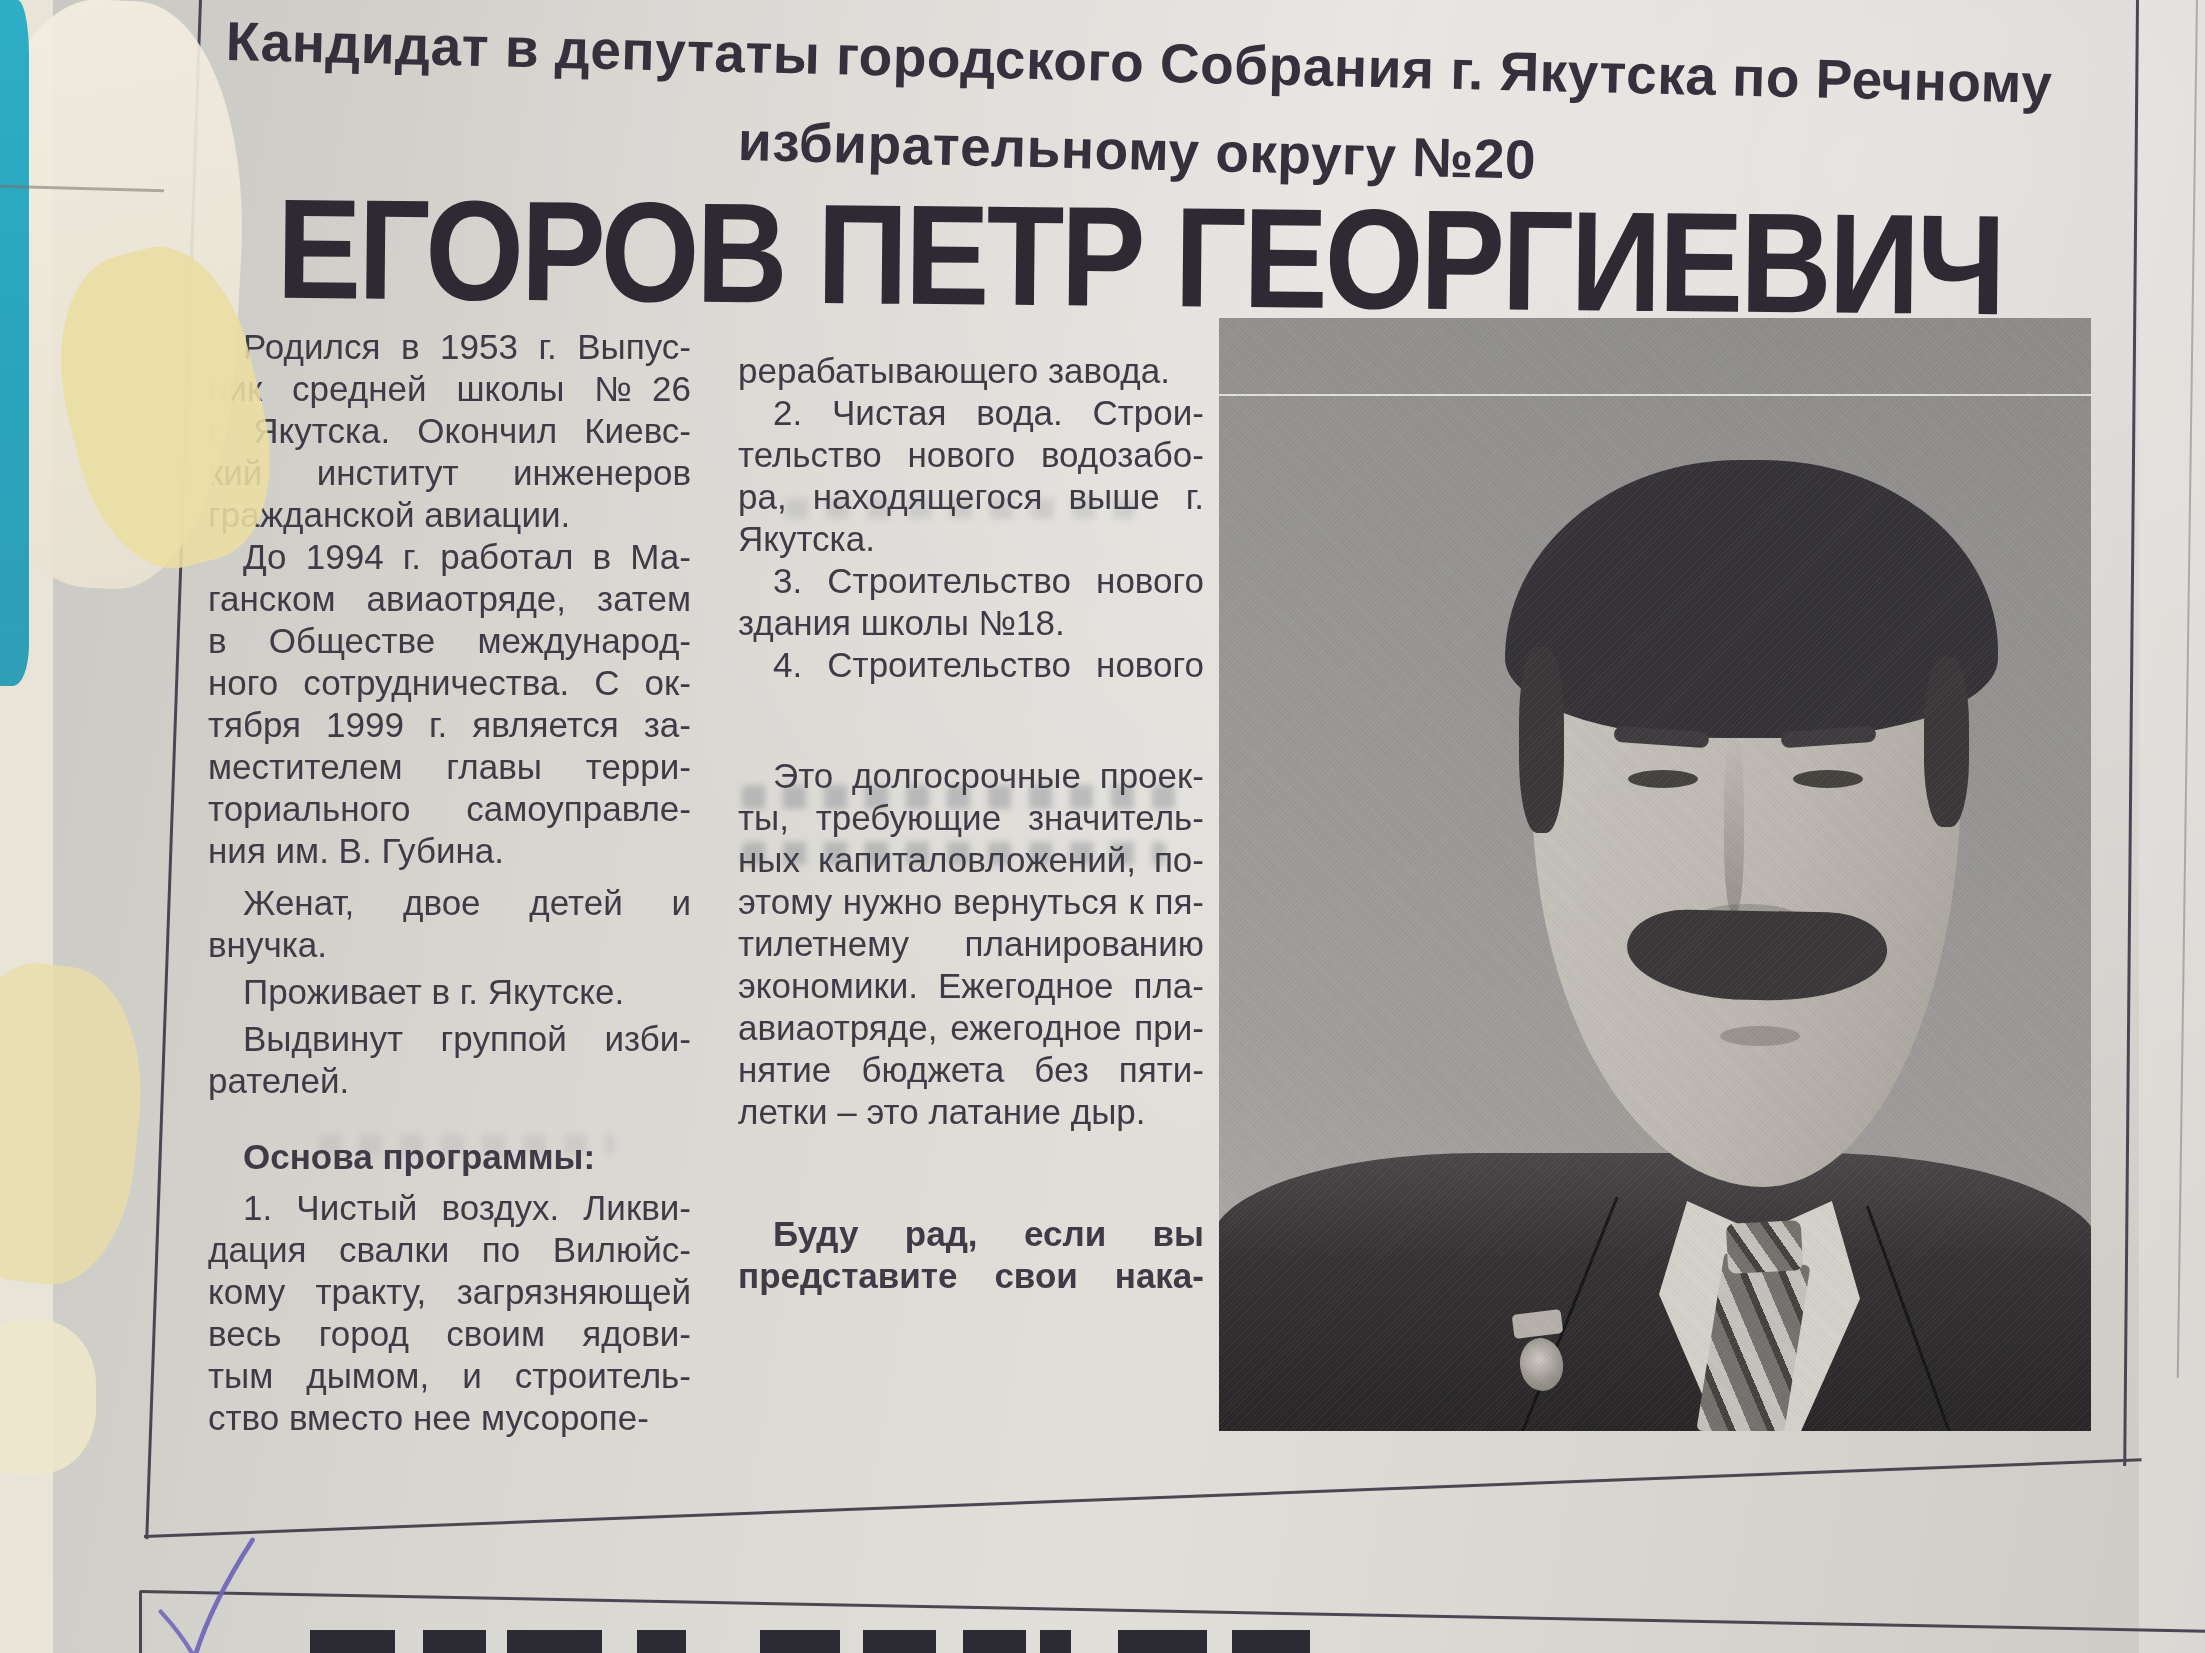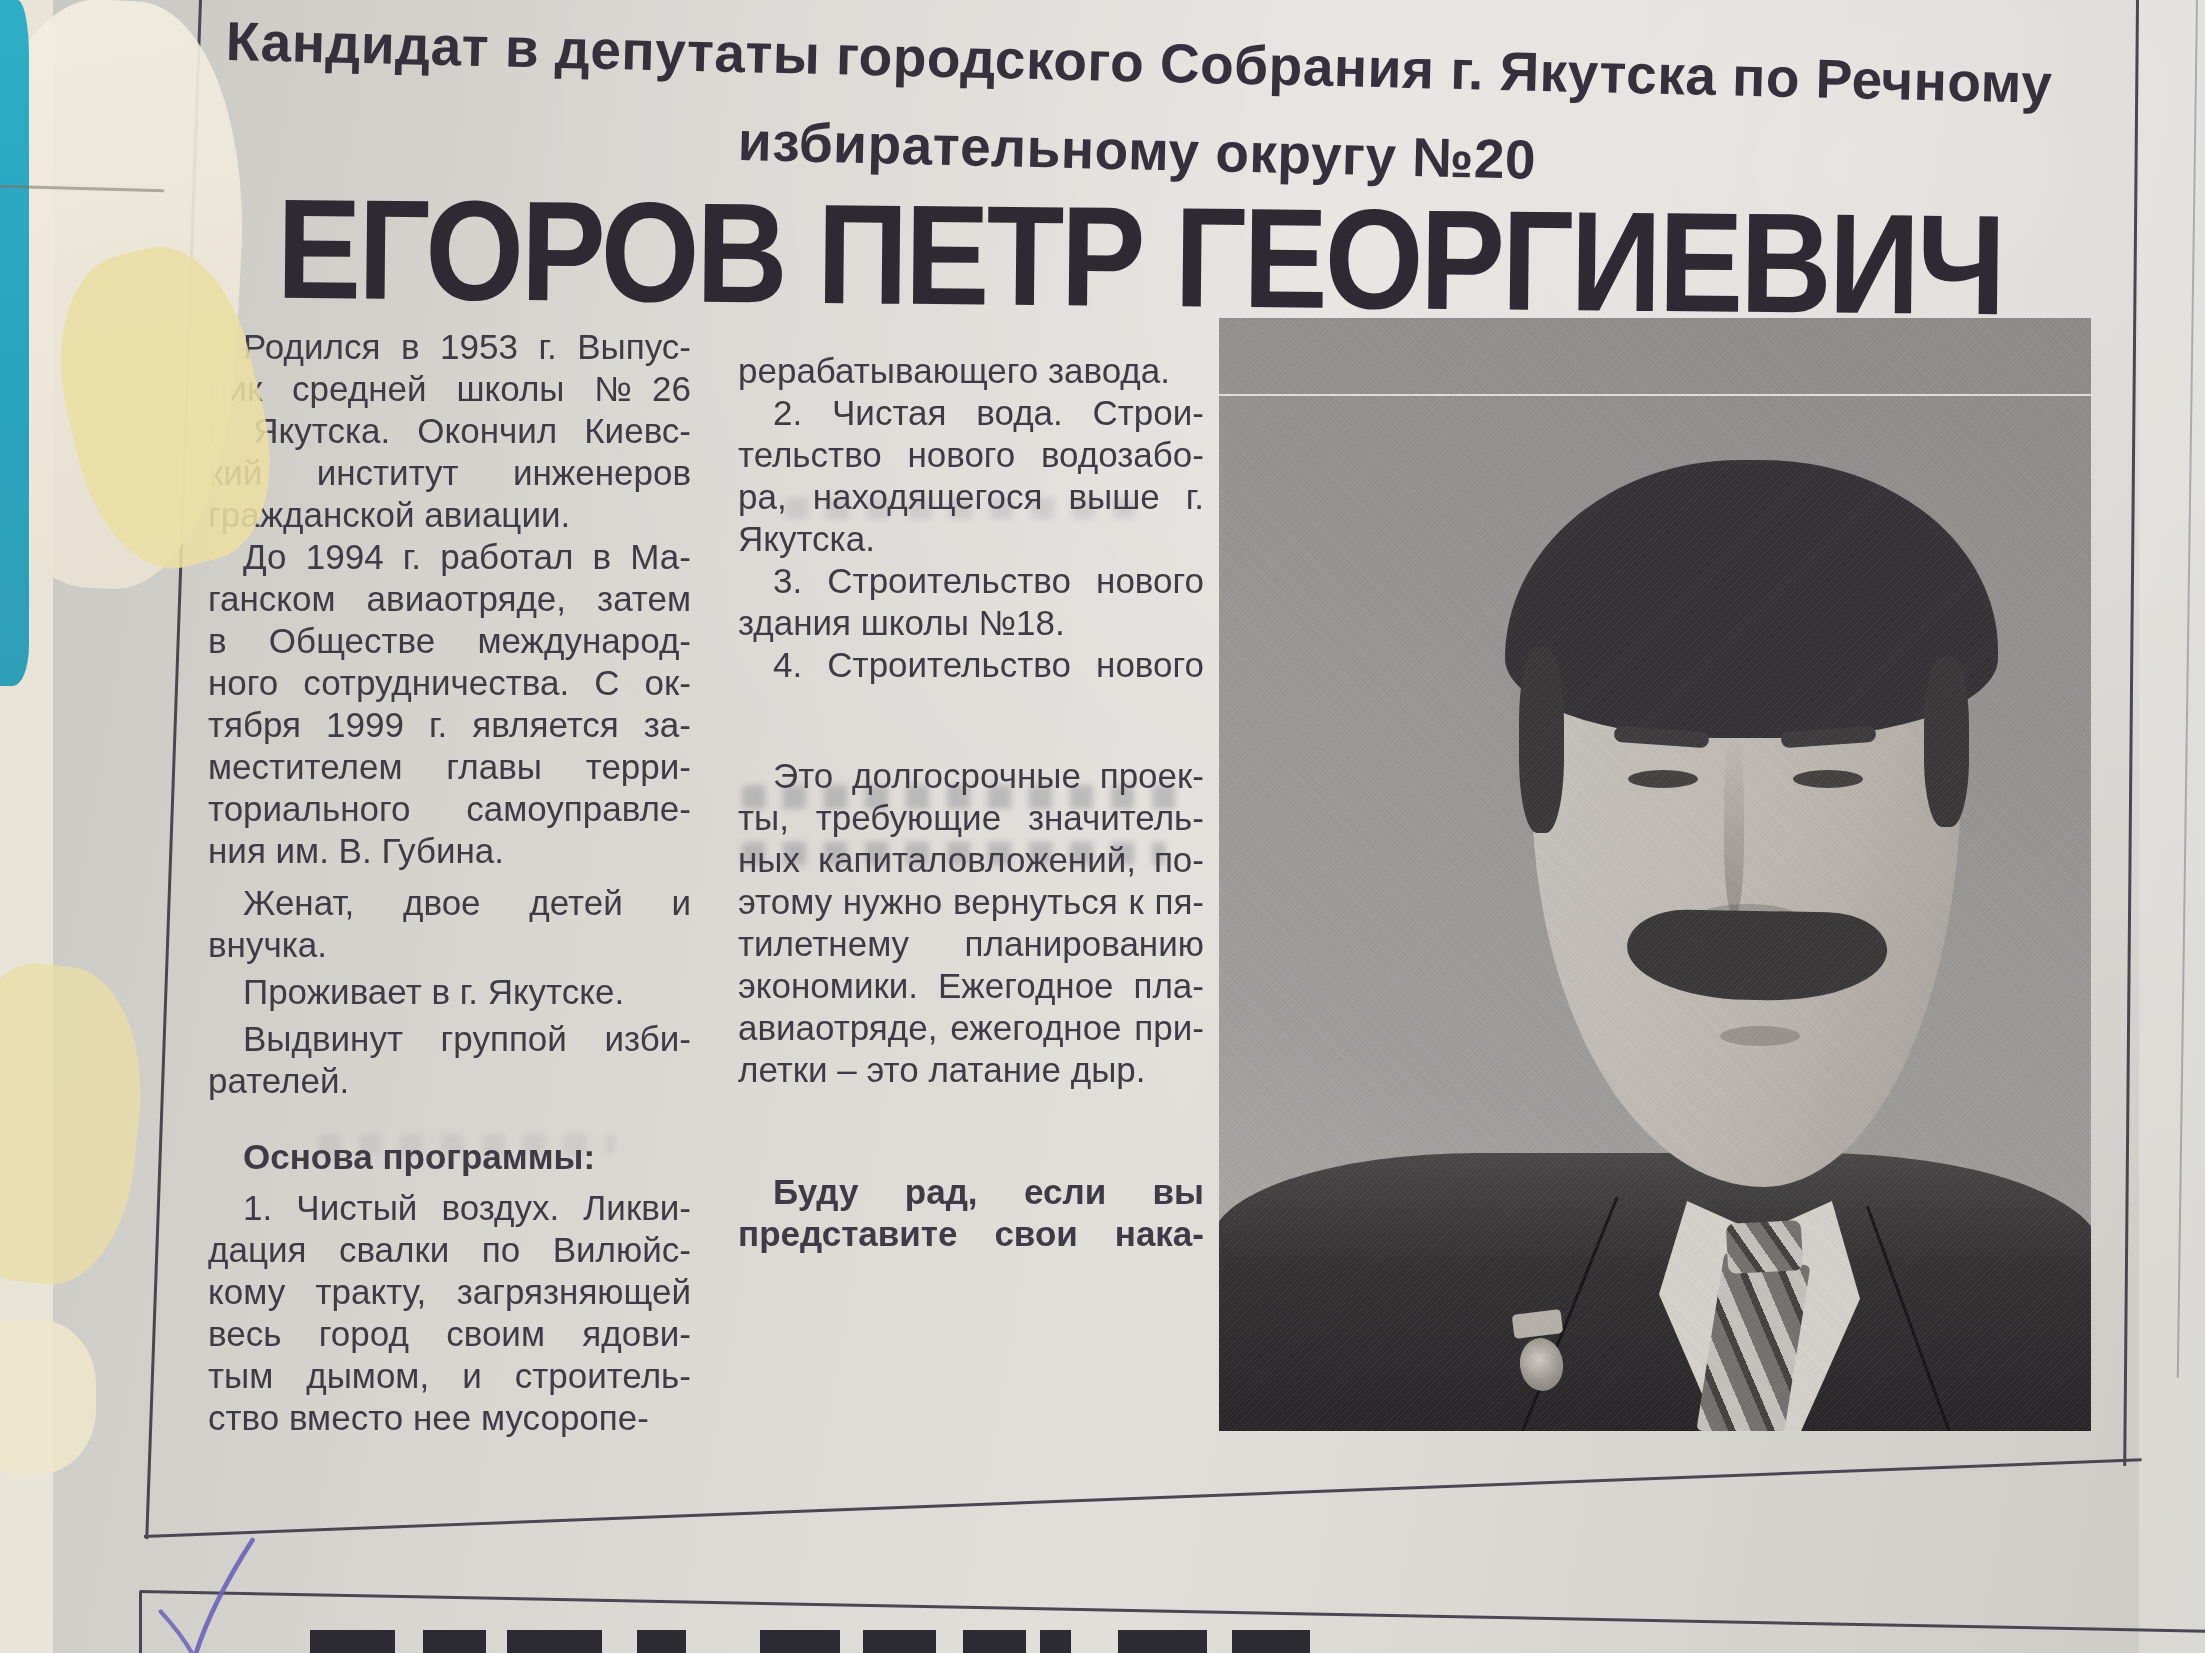--- a/index.html
+++ b/index.html
@@ -205,20 +205,21 @@
         <div class="line">4. Строительство нового</div>
       </div>
       <div class="para indent" style="margin-top: 69px;">
         <div class="line">Это долгосрочные проек-</div>
         <div class="line">ты, требующие значитель-</div>
         <div class="line">ных капиталовложений, по-</div>
         <div class="line">этому нужно вернуться к пя-</div>
         <div class="line">тилетнему планированию</div>
         <div class="line">экономики. Ежегодное пла-</div>
         <div class="line">авиаотряде, ежегодное при-</div>
+        <div class="line">нятие бюджета без пяти-</div>
         <div class="line last">летки – это латание дыр.</div>
       </div>
       <div class="para bold indent" style="margin-top: 80px;">
         <div class="line">Буду рад, если вы</div>
         <div class="line">представите свои нака-</div>
       </div>
     </div>
 
   <div class="abs photo">
     <div class="abs scratch"></div>

